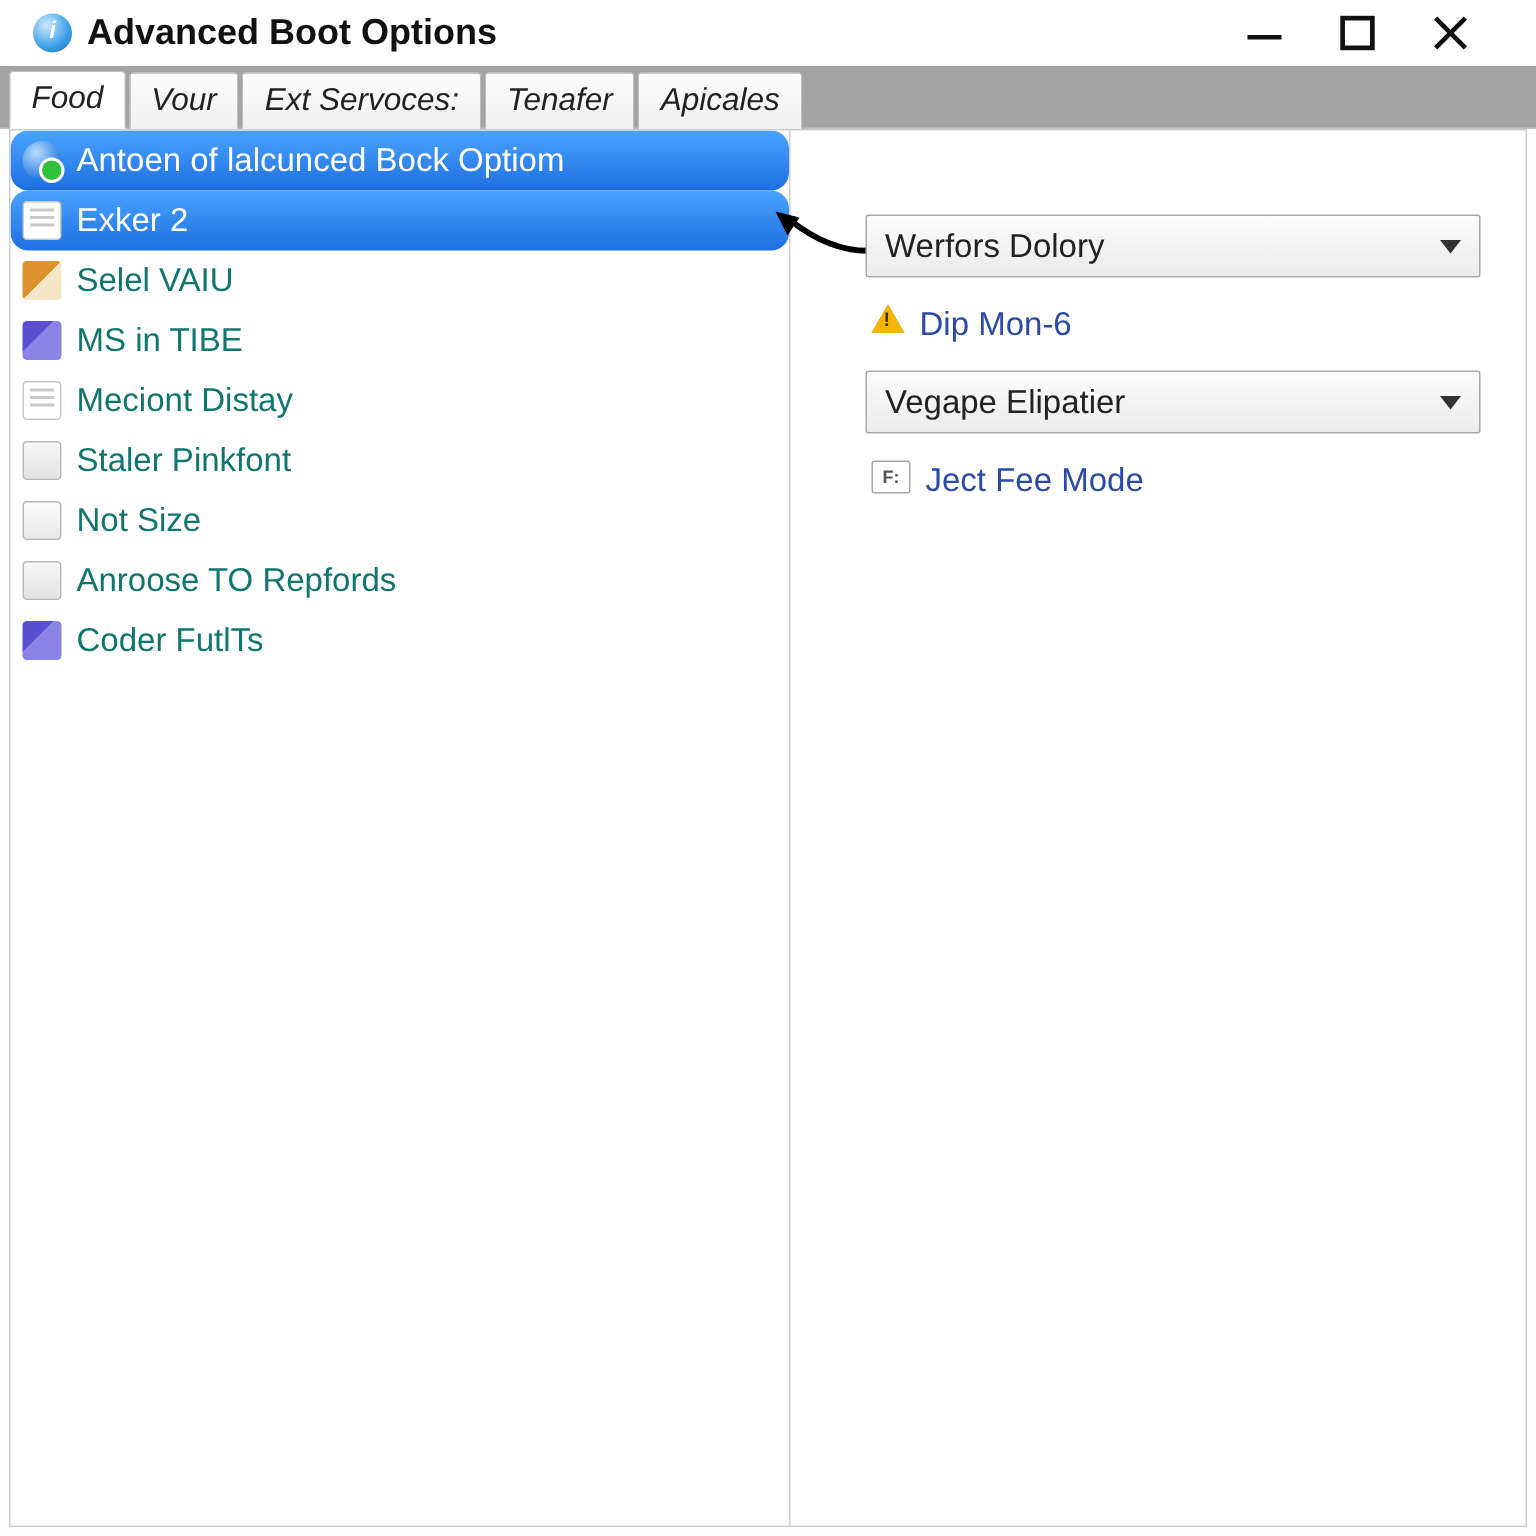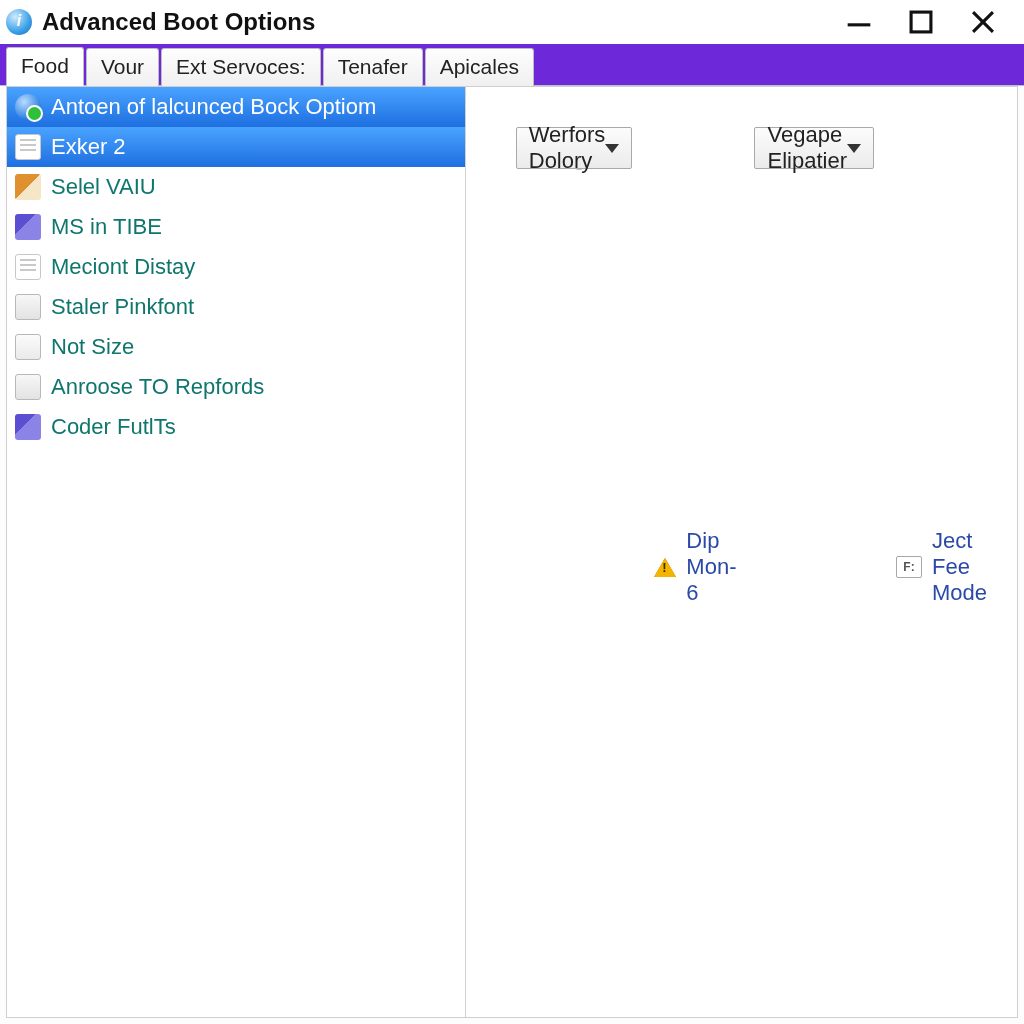--- a/index.html
+++ b/index.html
@@ -16,21 +16,21 @@
     height: 1024px;
     background: #fdfdfd;
     display: flex;
     flex-direction: column;
   }
   
   .titlebar {
     height: 44px;
     display: flex;
     align-items: center;
-    padding: 0 6px;
+    padding: 0 22px;
     background: #fff;
   }
   .titlebar .app-icon {
     width: 26px; height: 26px; border-radius: 50%;
     background: radial-gradient(circle at 35% 30%, #cfeaff, #3aa0e8 60%, #1a6bb5);
     position: relative;
     margin-right: 10px;
     flex: none;
   }
   .titlebar .app-icon::after{
@@ -56,24 +56,25 @@
     color:#111;
   }
   .win-btn svg { stroke:#111; stroke-width:2.2; fill:none; }
 
   
   .tabstrip {
     display:flex;
     align-items:flex-end;
     height: 42px;
     padding: 0 6px;
-    background:#6d28d9;
+    background:#a3a3a3;
     border-bottom: 1px solid #bfbfbf;
     gap: 0;
     position:relative;
+    font-style:italic;
   }
   .tab {
     padding: 6px 14px 7px 14px;
     border: 1px solid #bdbdbd;
     border-bottom: none;
     background: linear-gradient(#fdfdfd,#f0f0f0);
     font-size: 21px;
     color:#222;
     border-top-left-radius: 3px;
     border-top-right-radius: 3px;
@@ -117,20 +118,21 @@
     width:26px; height:26px;
     flex:none;
     border:1px solid #b8b8b8;
     background:linear-gradient(#fdfdfd,#e9e9e9);
     border-radius:3px;
     position:relative;
   }
   .list-item.sel {
     background: linear-gradient(#4aa3ff,#1e6fe0);
     color:#fff;
+    border-radius:12px;
   }
   .list-item.sel .label { color:#fff; }
   .icon.globe{
     border-radius:50%;
     background: radial-gradient(circle at 35% 30%, #b9dcff,#2b7fe0 70%,#0b4aa0);
     border:none;
   }
   .icon.globe::after{
     content:""; position:absolute; right:-2px; bottom:-2px;
     width:13px;height:13px;border-radius:50%;
@@ -161,40 +163,41 @@
   .arrow {
     position:absolute;
     left:508px; top:52px;
     width:70px;height:34px;
     pointer-events:none;
   }
   .arrow svg{width:100%;height:100%;}
 
   .right-pane {
     flex:1;
-    padding: 40px 30px 10px 50px;
+    padding: 56px 30px 10px 50px;
     display:flex;
+    flex-direction:column;
     gap:18px;
   }
   .dropdown {
     height:42px;
     border:1px solid #a9a9a9;
     background:linear-gradient(#fcfcfc,#ebebeb);
     display:flex;align-items:center;
     padding:0 12px;
     font-size:22px;color:#222;
     border-radius:2px;
     position:relative;
   }
   .dropdown .chev{
     margin-left:auto;
     width:0;height:0;border-left:7px solid transparent;border-right:7px solid transparent;border-top:9px solid #333;
   }
   .link-row{
-    display:flex;align-items:center;gap:10px;
+    display:flex;align-items:flex-start;gap:10px;
     font-size:22px;color:#2b4aa8;
     padding-left:4px;
   }
   .warn-icon{
     width:0;height:0;flex:none;
     border-left:11px solid transparent;border-right:11px solid transparent;border-bottom:19px solid #f3b500;
     position:relative; filter:drop-shadow(0 0 0.5px #9c7000);
   }
   .warn-icon::after{content:"!";position:absolute;left:-3px;top:2px;font-size:13px;color:#3a2a00;font-weight:bold;}
   .keybox{

